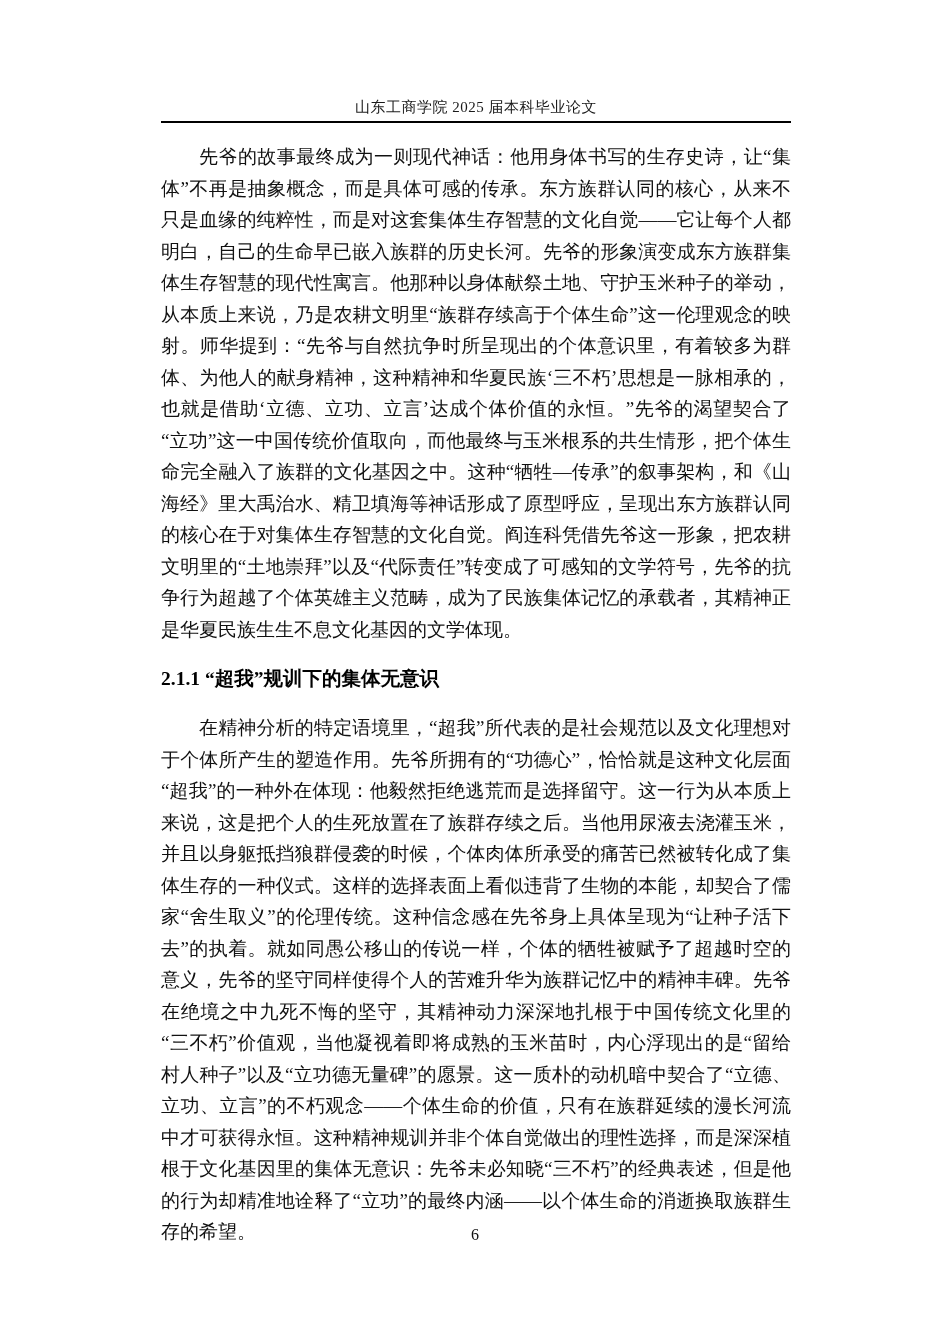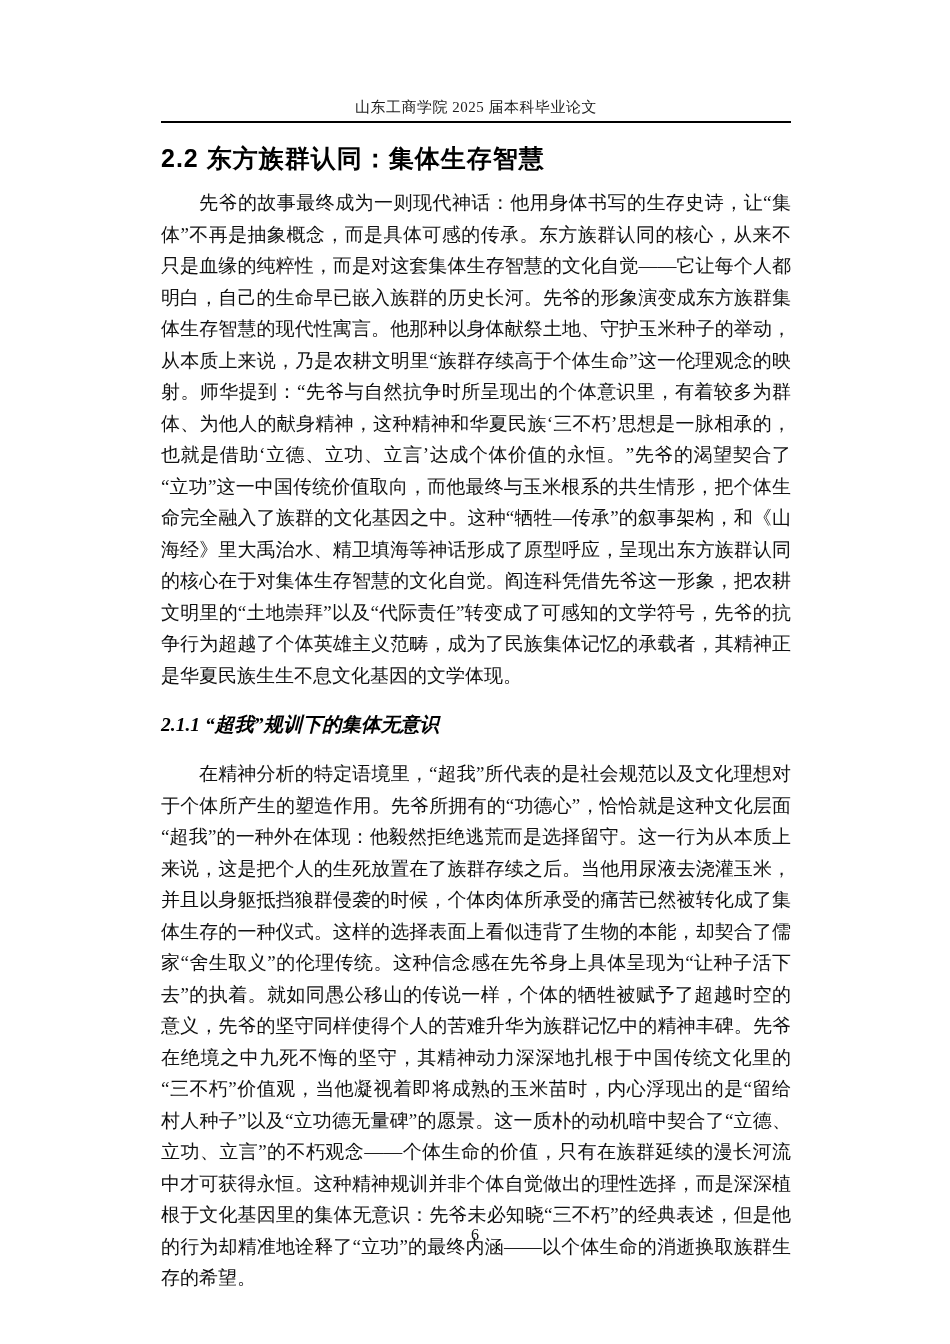--- a/index.html
+++ b/index.html
@@ -53,21 +53,20 @@
     letter-spacing: 1px;
     color: #000000;
   }
   .subsection-heading {
     margin: 20px 0 19px 0;
     font-family: "Liberation Serif", "DejaVu Serif", serif;
     font-size: 19.5px;
     font-weight: bold;
     line-height: 28px;
     color: #000000;
-    font-style: italic;
   }
   .page-footer {
     position: absolute;
     top: 1224px;
     left: 0;
     width: 100%;
     text-align: center;
     font-size: 16px;
     line-height: 22px;
     color: #111111;
@@ -78,21 +77,20 @@
 
 <div class="page">
 
   <header class="page-header">
     <span>山东工商学院 2025 届本科毕业论文</span>
   </header>
 
   <main class="content">
 
 
-    <h2 class="section-heading">2.2 东方族群认同：集体生存智慧</h2>
 
     <p class="para">先爷的故事最终成为一则现代神话：他用身体书写的生存史诗，让“集体”不再是抽象概念，而是具体可感的传承。东方族群认同的核心，从来不只是血缘的纯粹性，而是对这套集体生存智慧的文化自觉——它让每个人都明白，自己的生命早已嵌入族群的历史长河。先爷的形象演变成东方族群集体生存智慧的现代性寓言。他那种以身体献祭土地、守护玉米种子的举动，从本质上来说，乃是农耕文明里“族群存续高于个体生命”这一伦理观念的映射。师华提到：“先爷与自然抗争时所呈现出的个体意识里，有着较多为群体、为他人的献身精神，这种精神和华夏民族‘三不朽’思想是一脉相承的，也就是借助‘立德、立功、立言’达成个体价值的永恒。”先爷的渴望契合了“立功”这一中国传统价值取向，而他最终与玉米根系的共生情形，把个体生命完全融入了族群的文化基因之中。这种“牺牲—传承”的叙事架构，和《山海经》里大禹治水、精卫填海等神话形成了原型呼应，呈现出东方族群认同的核心在于对集体生存智慧的文化自觉。阎连科凭借先爷这一形象，把农耕文明里的“土地崇拜”以及“代际责任”转变成了可感知的文学符号，先爷的抗争行为超越了个体英雄主义范畴，成为了民族集体记忆的承载者，其精神正是华夏民族生生不息文化基因的文学体现。</p>
 
     <h3 class="subsection-heading">2.1.1 “超我”规训下的集体无意识</h3>
 
     <p class="para">在精神分析的特定语境里，“超我”所代表的是社会规范以及文化理想对于个体所产生的塑造作用。先爷所拥有的“功德心”，恰恰就是这种文化层面“超我”的一种外在体现：他毅然拒绝逃荒而是选择留守。这一行为从本质上来说，这是把个人的生死放置在了族群存续之后。当他用尿液去浇灌玉米，并且以身躯抵挡狼群侵袭的时候，个体肉体所承受的痛苦已然被转化成了集体生存的一种仪式。这样的选择表面上看似违背了生物的本能，却契合了儒家“舍生取义”的伦理传统。这种信念感在先爷身上具体呈现为“让种子活下去”的执着。就如同愚公移山的传说一样，个体的牺牲被赋予了超越时空的意义，先爷的坚守同样使得个人的苦难升华为族群记忆中的精神丰碑。先爷在绝境之中九死不悔的坚守，其精神动力深深地扎根于中国传统文化里的“三不朽”价值观，当他凝视着即将成熟的玉米苗时，内心浮现出的是“留给村人种子”以及“立功德无量碑”的愿景。这一质朴的动机暗中契合了“立德、立功、立言”的不朽观念——个体生命的价值，只有在族群延续的漫长河流中才可获得永恒。这种精神规训并非个体自觉做出的理性选择，而是深深植根于文化基因里的集体无意识：先爷未必知晓“三不朽”的经典表述，但是他的行为却精准地诠释了“立功”的最终内涵——以个体生命的消逝换取族群生存的希望。</p>
 
   </main>
 
   <footer class="page-footer">

